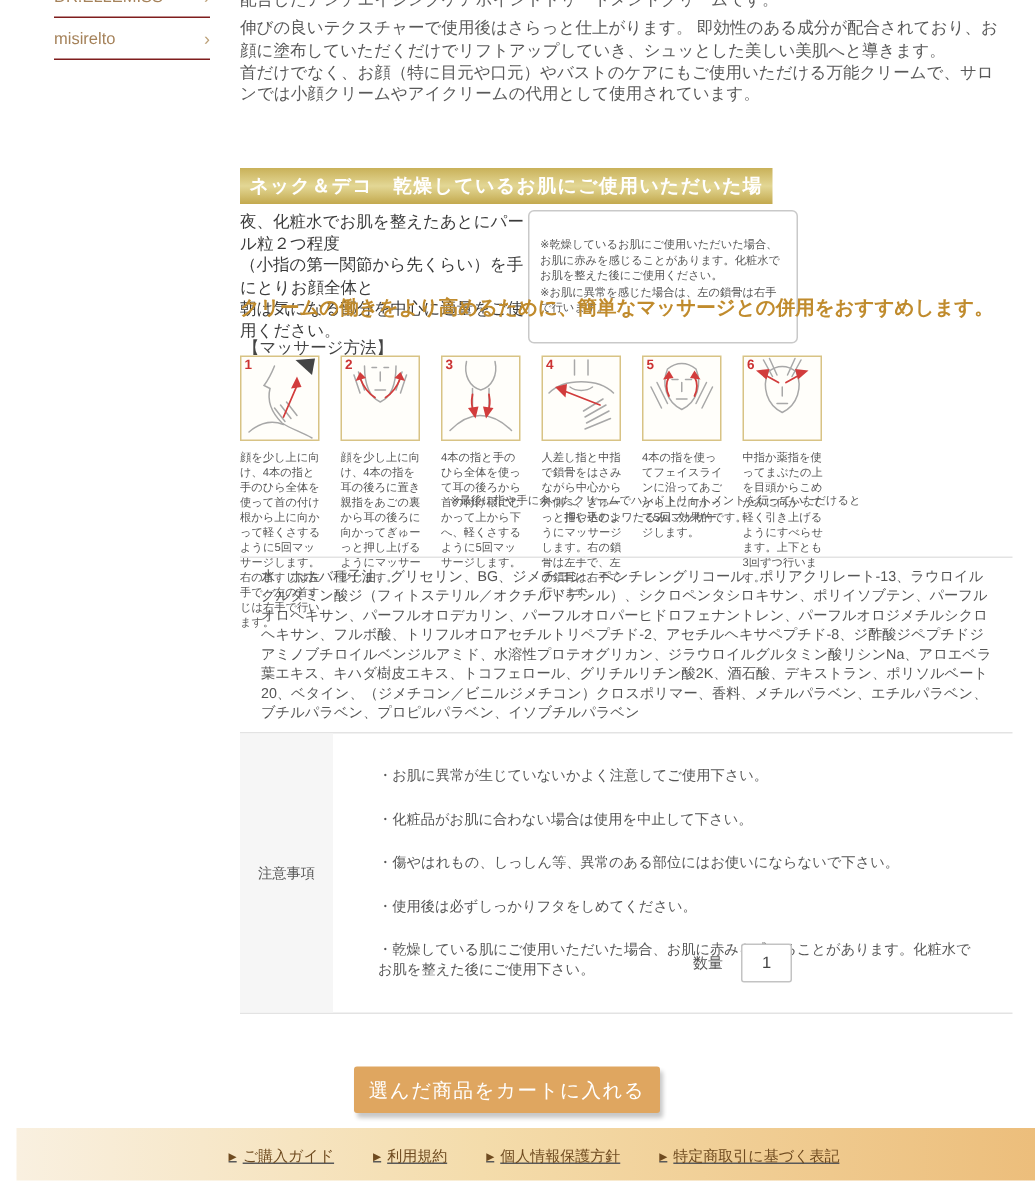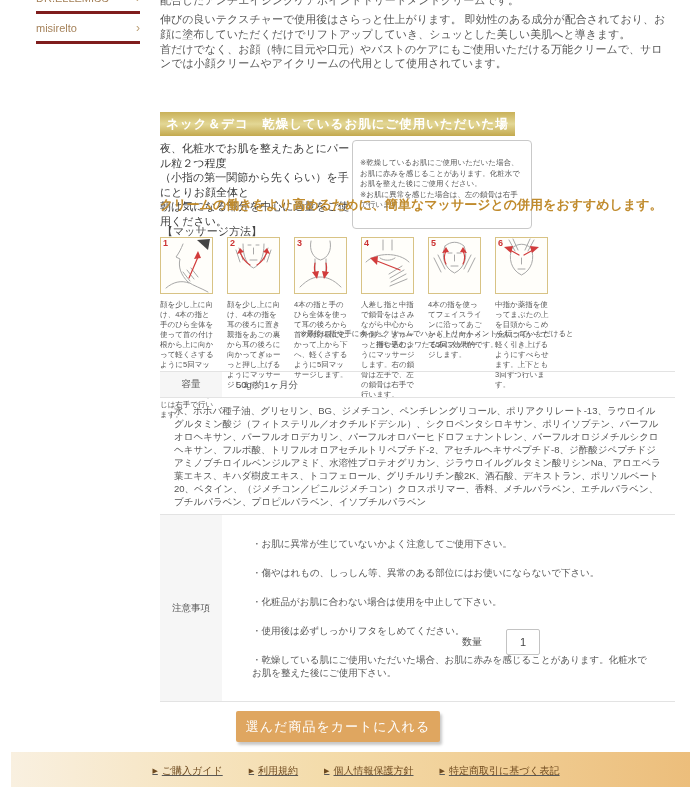--- a/index.html
+++ b/index.html
@@ -3,21 +3,21 @@
 <meta charset="utf-8">
 <style>
   html,body{margin:0;padding:0;}
   body{
     width:690px;height:787px;position:relative;overflow:hidden;background:#fff;
     font-family:"Liberation Sans","DejaVu Sans",sans-serif;color:#595959;
   }
   
   .sidebar{position:absolute;left:36px;top:-16px;width:104px;}
   .side-item{display:flex;justify-content:space-between;align-items:center;height:27px;
-    border-bottom:3px solid #7f1d1d;font-size:11px;color:#a5825a;cursor:pointer;}
+    border-bottom:1px solid #7f1d1d;font-size:11px;color:#a5825a;cursor:pointer;}
   .chev{font-size:12px;color:#bca077;}
   
   .main{position:absolute;left:160px;top:0;width:516px;}
   .intro-clip{position:absolute;top:-7px;left:0;width:516px;font-size:11px;line-height:14px;white-space:nowrap;overflow:hidden;}
   .intro{position:absolute;top:12px;left:0;width:512px;font-size:11px;line-height:14.8px;}
   .intro p{margin:0;}
   .banner{position:absolute;top:112px;left:0;width:355px;height:24px;
     background:linear-gradient(180deg,#c9b159 0%,#e3d795 50%,#c3a94e 100%);
     color:#fff;font-weight:bold;font-size:12.5px;text-align:center;line-height:24px;letter-spacing:1px;}
   .instructions{position:absolute;top:141px;left:0;width:200px;
@@ -34,21 +34,21 @@
   .step-caption{margin-top:6px;font-size:7.5px;line-height:10px;color:#555;}
   .footnote{position:absolute;top:328px;left:138px;width:278px;text-align:center;font-size:7.5px;line-height:11px;color:#555;}
   
   .info-table{position:absolute;top:371px;left:0;width:515px;border-bottom:1px solid #e3e3e3;}
   .t-row{display:flex;border-top:1px solid #e3e3e3;}
   .t-label{width:62px;background:#f6f6f6;display:flex;align-items:center;justify-content:center;
     font-size:9.5px;color:#555;flex-shrink:0;}
   .t-value{flex:1;padding:6px 10px 6px 14px;font-size:9.5px;line-height:13px;color:#555;}
   .t-value div{margin:16px;}
   
-  .qty-row{position:absolute;top:629px;left:302px;display:flex;align-items:center;gap:24px;}
+  .qty-row{position:absolute;top:629px;left:302px;display:flex;align-items:center;gap:12px;}
   .qty-label{font-size:10px;color:#555;}
   .qty-input{width:28px;height:22px;border:1px solid #c3c3c3;border-radius:2px;text-align:center;
     font-size:11px;color:#444;font-family:inherit;}
   .cart-button{position:absolute;top:671px;left:76px;width:204px;height:31px;background:#dfa660;border:none;
     border-radius:2px;color:#fff;font-size:13px;letter-spacing:1px;box-shadow:2px 3px 3px rgba(0,0,0,0.22);
     cursor:pointer;font-family:inherit;margin-top:40px;}
   
   .footer{position:absolute;left:11px;top:752px;width:690px;height:38px;
     background:linear-gradient(90deg,#f9f0e0 0%,#f4dcab 45%,#ecbd7a 100%);
     display:flex;align-items:center;justify-content:center;gap:26px;text-decoration:underline;}
@@ -197,32 +197,28 @@
 
   </div>
 
   <div class="footnote">
     <div>※最後に指や手に余ったクリームでハンドトリートメントを行っていただけると</div>
     <div>指や手のシワたるみに効果的です。</div>
   </div>
 
   <div class="info-table">
     <div class="t-row">
-      <div class="t-label">容量</div>
-      <div class="t-value">50g 約1ヶ月分</div>
-    </div>
-    <div class="t-row">
       <div class="t-value">水、ホホバ種子油、グリセリン、BG、ジメチコン、ペンチレングリコール、ポリアクリレート-13、ラウロイルグルタミン酸ジ（フィトステリル／オクチルドデシル）、シクロペンタシロキサン、ポリイソブテン、パーフルオロヘキサン、パーフルオロデカリン、パーフルオロパーヒドロフェナントレン、パーフルオロジメチルシクロヘキサン、フルボ酸、トリフルオロアセチルトリペプチド-2、アセチルヘキサペプチド-8、ジ酢酸ジペプチドジアミノブチロイルベンジルアミド、水溶性プロテオグリカン、ジラウロイルグルタミン酸リシンNa、アロエベラ葉エキス、キハダ樹皮エキス、トコフェロール、グリチルリチン酸2K、酒石酸、デキストラン、ポリソルベート20、ベタイン、（ジメチコン／ビニルジメチコン）クロスポリマー、香料、メチルパラベン、エチルパラベン、ブチルパラベン、プロピルパラベン、イソブチルパラベン</div>
     </div>
     <div class="t-row">
       <div class="t-label">注意事項</div>
       <div class="t-value">
         <div>・お肌に異常が生じていないかよく注意してご使用下さい。</div>
+        <div>・化粧品がお肌に合わない場合は使用を中止して下さい。</div>
         <div>・傷やはれもの、しっしん等、異常のある部位にはお使いにならないで下さい。</div>
-        <div>・化粧品がお肌に合わない場合は使用を中止して下さい。</div>
         <div>・使用後は必ずしっかりフタをしめてください。</div>
         <div>・乾燥している肌にご使用いただいた場合、お肌に赤みを感じることがあります。化粧水でお肌を整えた後にご使用下さい。</div>
       </div>
     </div>
   </div>
 
   <div class="qty-row">
     <span class="qty-label">数量</span>
     <input class="qty-input" type="text" value="1" style="">
   </div>

